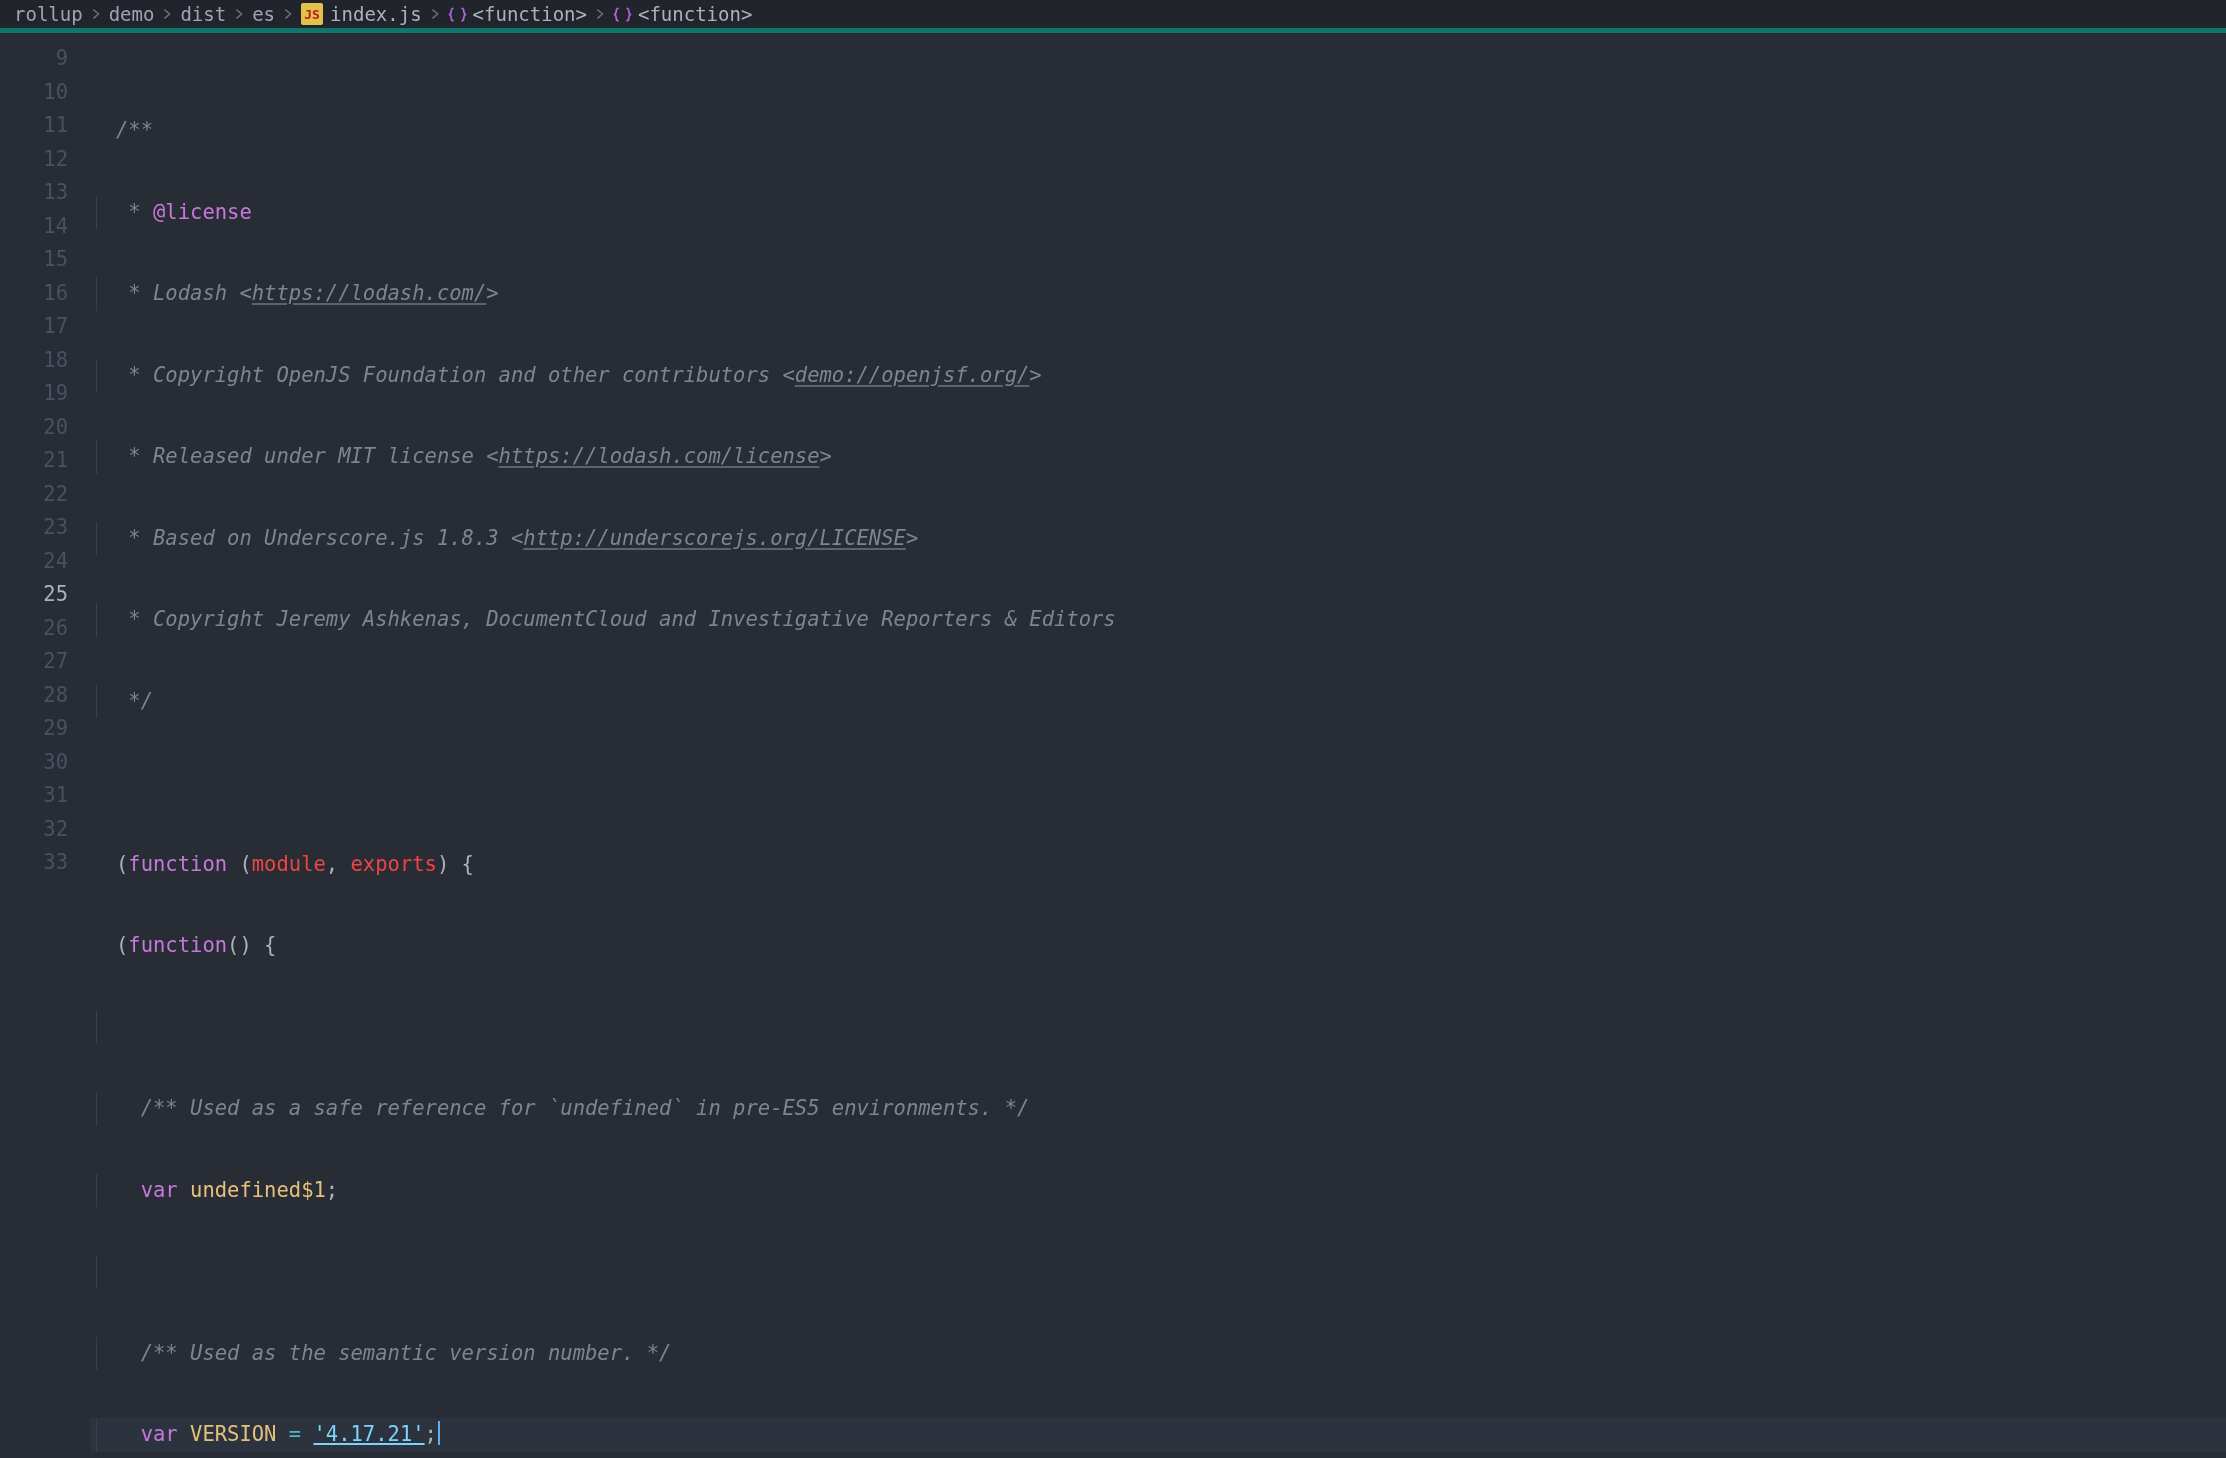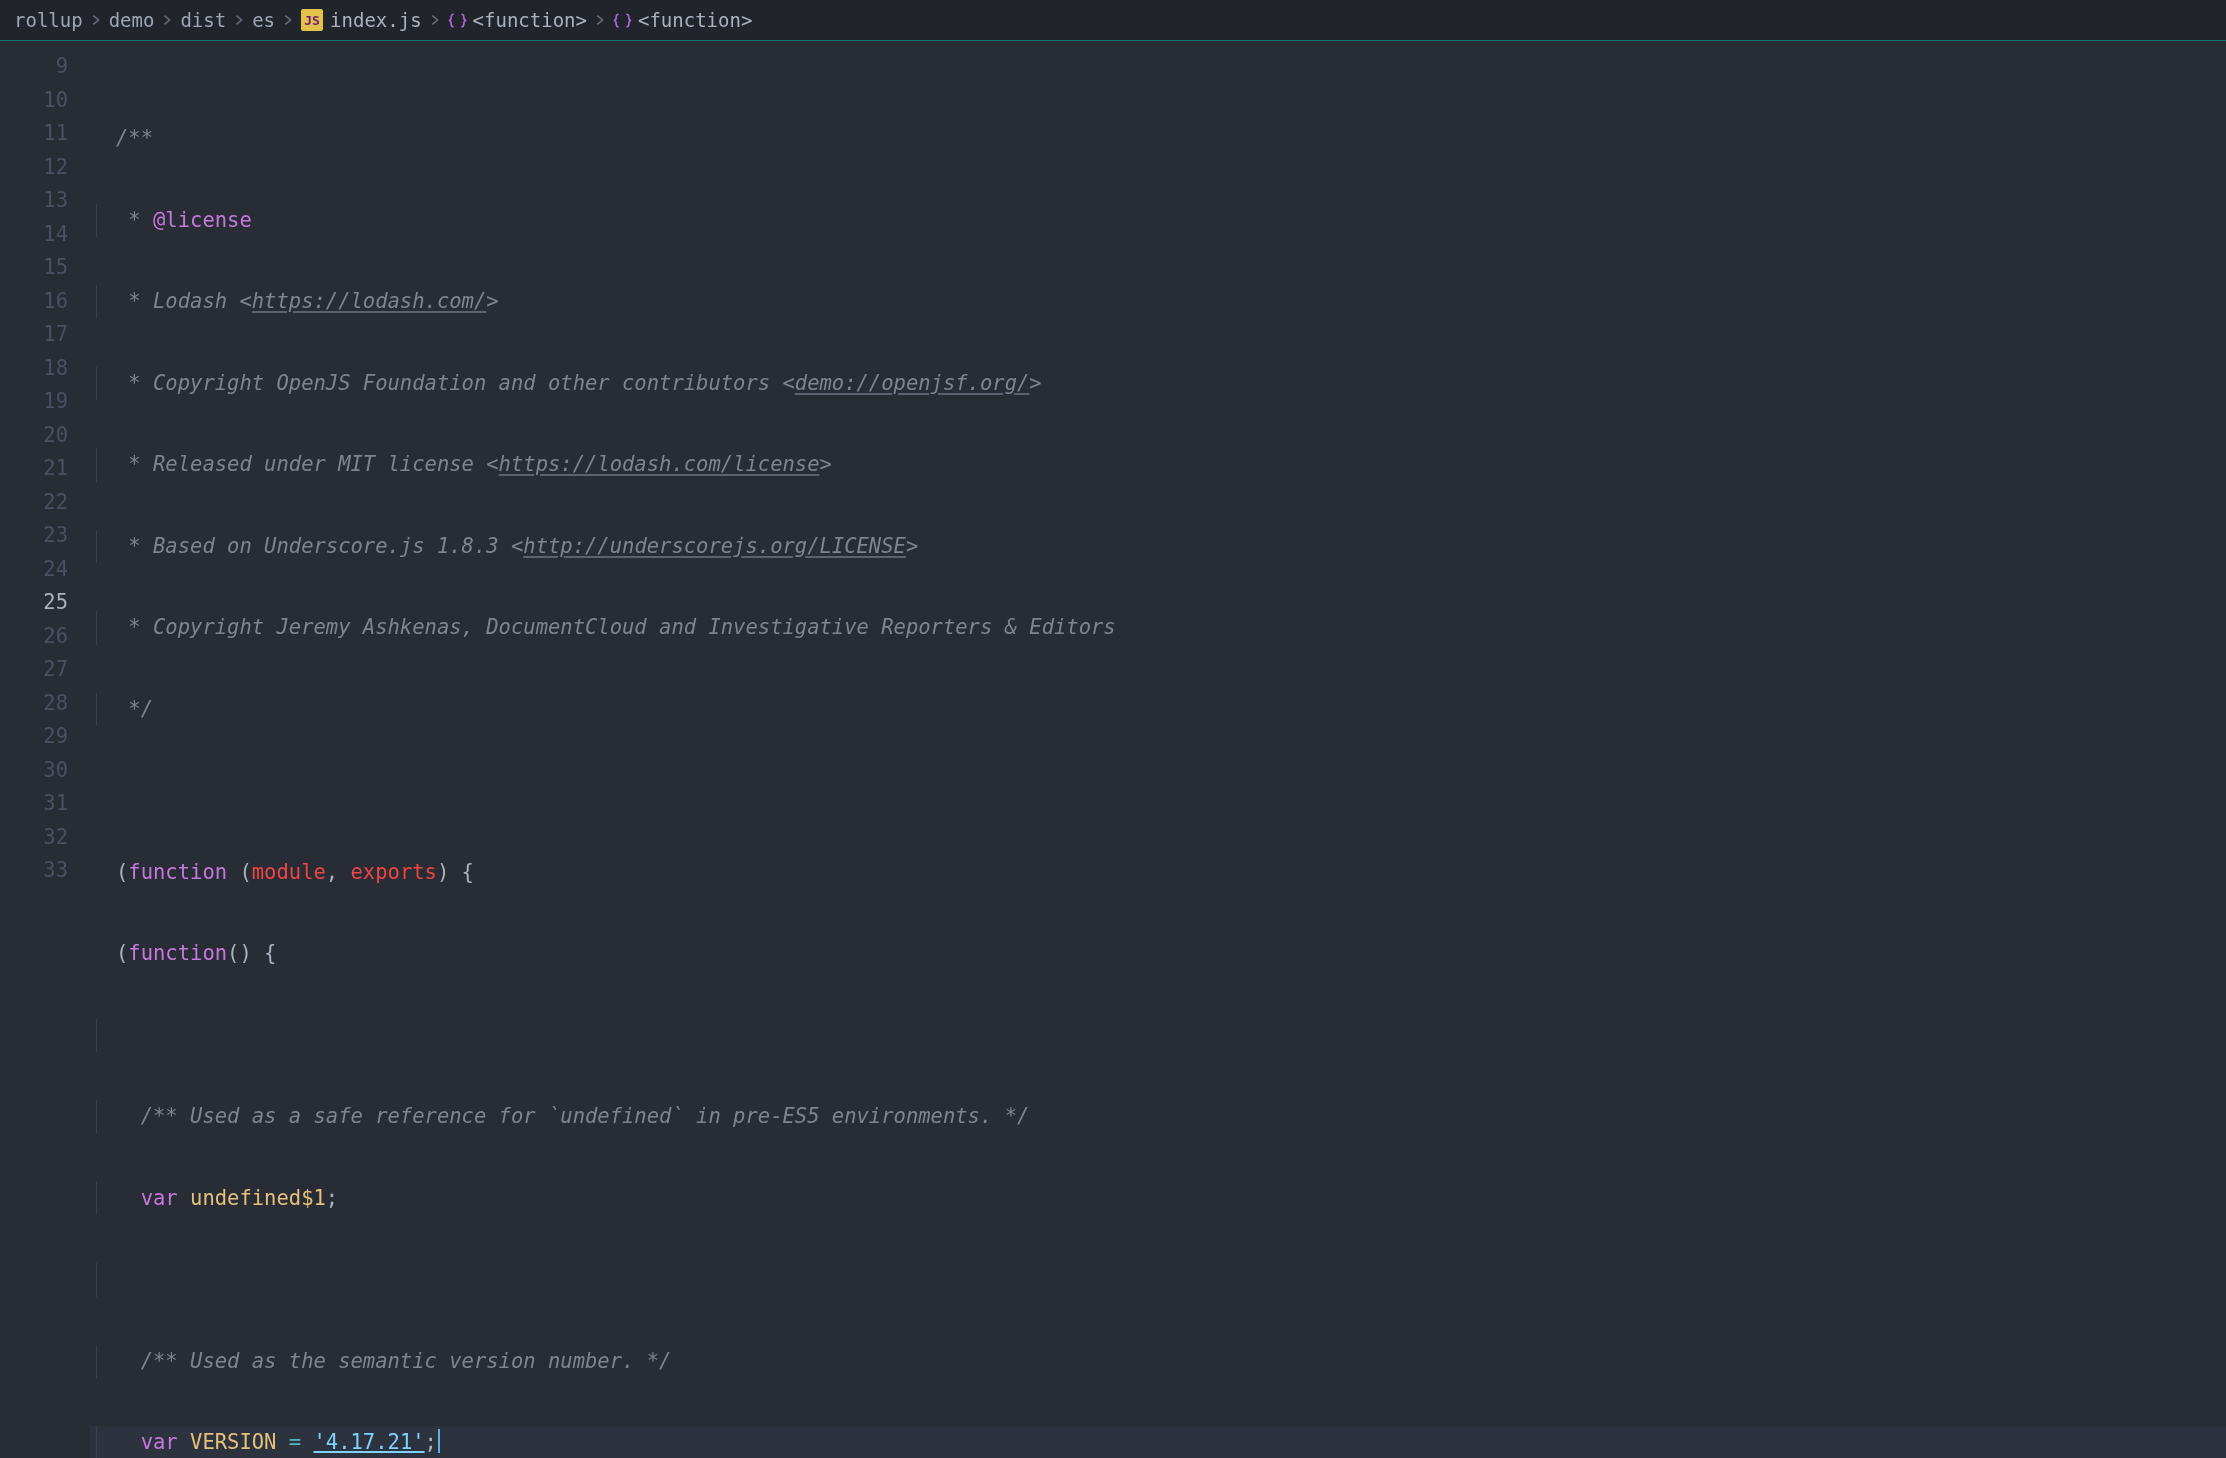--- a/index.html
+++ b/index.html
@@ -13,36 +13,36 @@
   }
   .editor {
     display: flex;
     flex-direction: column;
     height: 100%;
   }
   .breadcrumb {
     display: flex;
     align-items: center;
     background: #21252b;
-    height: 41px;
+    height: 33px;
     padding: 0 14px;
     font-size: 19px;
     color: #9da5b4;
-    border-bottom: 1px solid #0f766e;
+    border-bottom: 5px solid #0f766e;
     white-space: nowrap;
   }
   .breadcrumb-item { display: flex; align-items: center; }
   .bc-sep {
     margin: 0 6px;
     color: #6b7280;
   }
   .bc-sep svg { display: block; }
   .bc-file-icon {
     background: #e2c24a;
-    color: #701a75;
+    color: #b91c1c;
     font-weight: bold;
     font-size: 13px;
     width: 22px;
     height: 22px;
     display: inline-flex;
     align-items: center;
     justify-content: center;
     border-radius: 2px;
     margin-right: 7px;
   }

